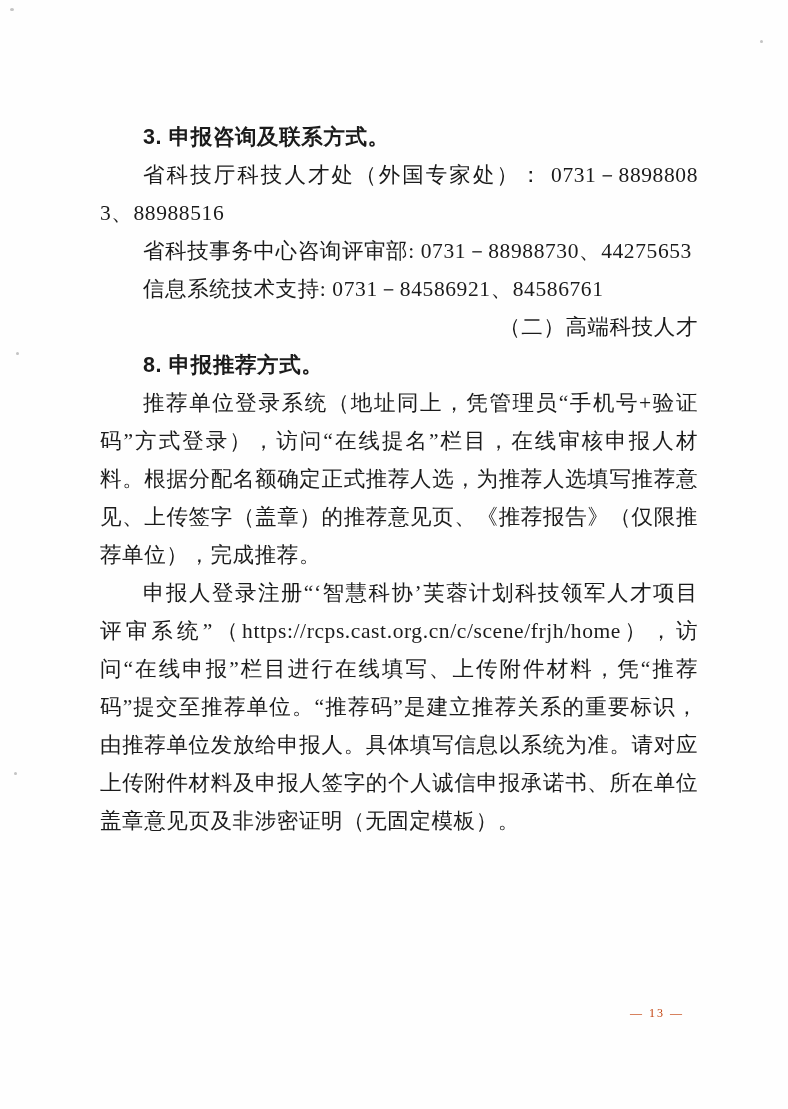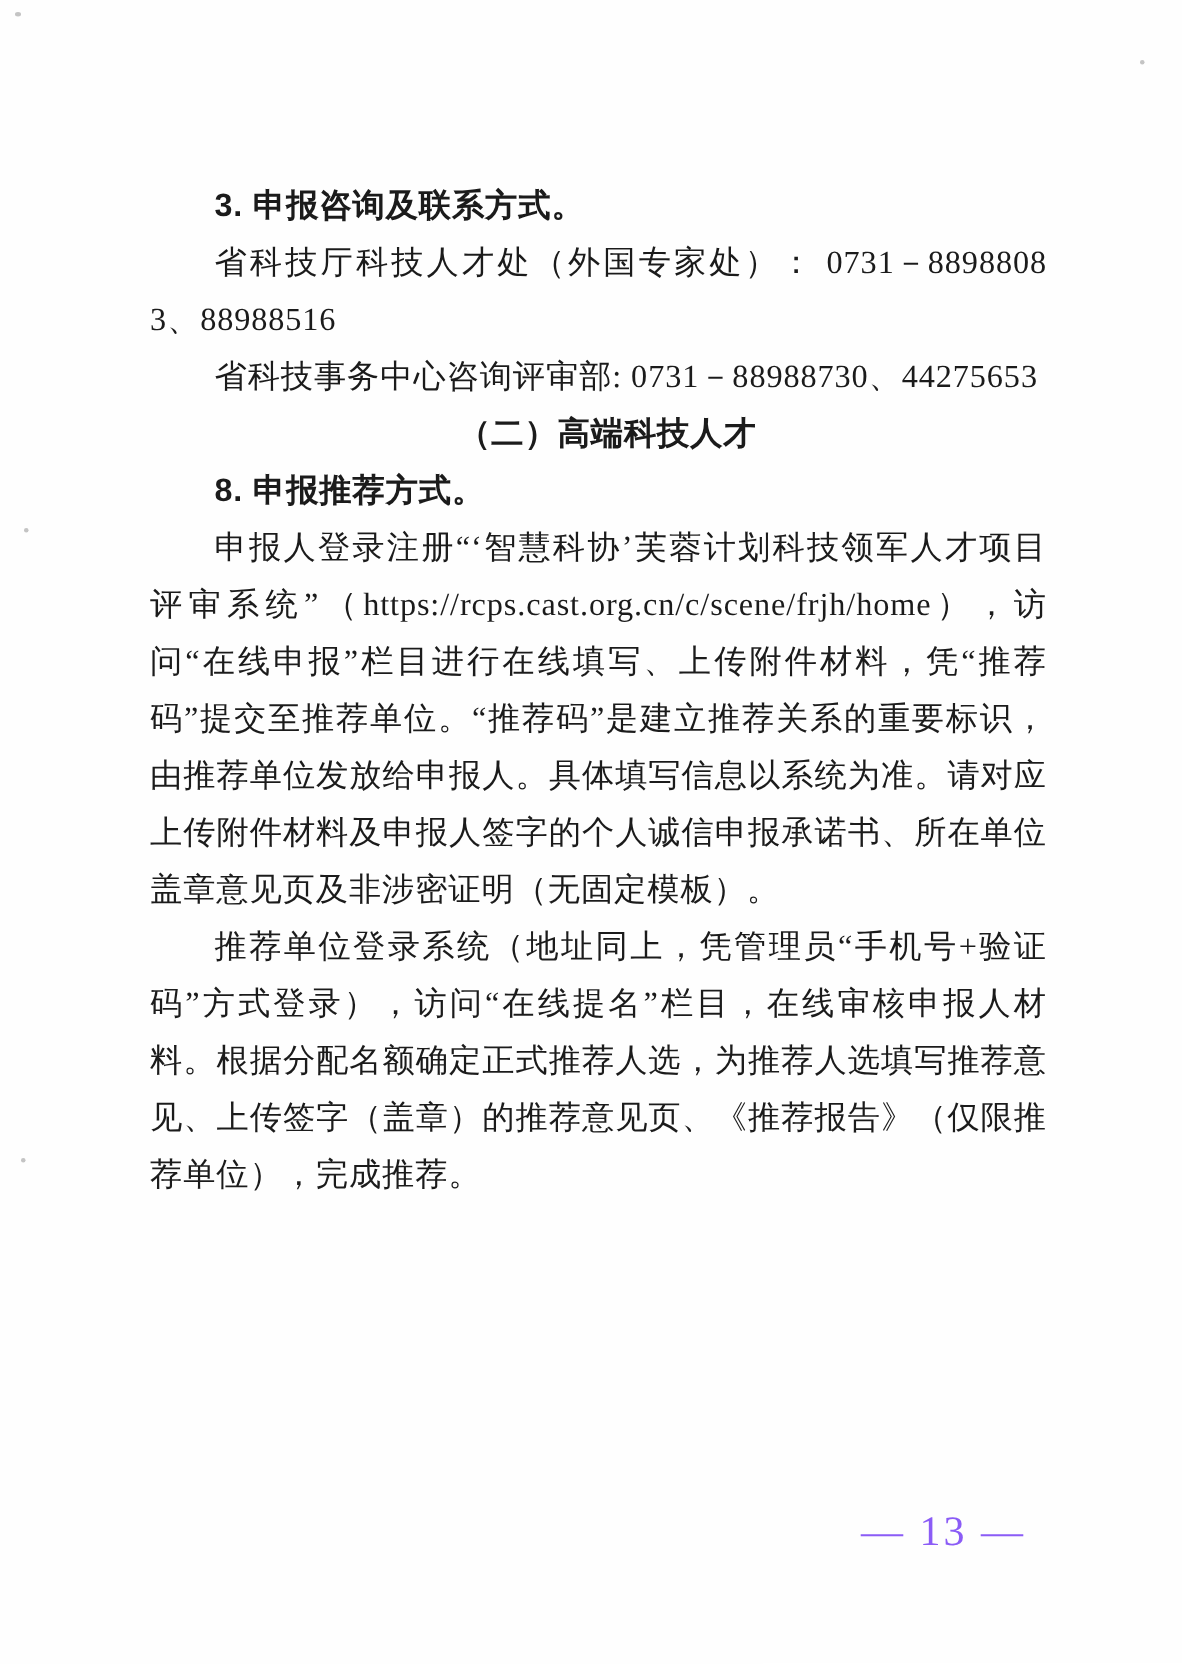--- a/index.html
+++ b/index.html
@@ -33,51 +33,52 @@
     font-family: Liberation Serif, serif;
   }
   .para.heading {
     font-family: "Liberation Sans", "DejaVu Sans", sans-serif;
     font-weight: 700;
     text-indent: 2em;
     text-align: left;
   }
   .para.section-heading {
     font-family: "Liberation Sans", "DejaVu Sans", sans-serif;
-    font-weight: 700;
+    font-weight: 400;
     text-indent: 0.55em;
-    text-align: center;
+    text-align: right;
   }
   .page-number {
     position: absolute;
     top: 1006px;
     right: 104px;
-    font-size: 28px;
+    font-size: 12px;
     letter-spacing: 2px;
-    color: #8b5cf6;
+    color: #c2410c;
   }
   .scan-speck {
     position: absolute;
     background: #8a8a8a;
     border-radius: 50%;
     opacity: 0.5;
   }
 </style>
 </head>
 <body>
 
 <div class="page">
   <div class="content">
     <p class="para heading">3. 申报咨询及联系方式。</p>
     <p class="para body">省科技厅科技人才处（外国专家处）： 0731－88988083、88988516</p>
     <p class="para body">省科技事务中心咨询评审部: 0731－88988730、44275653</p>
+    <p class="para body">信息系统技术支持: 0731－84586921、84586761</p>
     <p class="para section-heading">（二）高端科技人才</p>
     <p class="para heading">8. 申报推荐方式。</p>
+    <p class="para body">推荐单位登录系统（地址同上，凭管理员“手机号+验证码”方式登录），访问“在线提名”栏目，在线审核申报人材料。根据分配名额确定正式推荐人选，为推荐人选填写推荐意见、上传签字（盖章）的推荐意见页、《推荐报告》（仅限推荐单位），完成推荐。</p>
     <p class="para body">申报人登录注册“‘智慧科协’芙蓉计划科技领军人才项目评审系统”（https://rcps.cast.org.cn/c/scene/frjh/home），访问“在线申报”栏目进行在线填写、上传附件材料，凭“推荐码”提交至推荐单位。“推荐码”是建立推荐关系的重要标识，由推荐单位发放给申报人。具体填写信息以系统为准。请对应上传附件材料及申报人签字的个人诚信申报承诺书、所在单位盖章意见页及非涉密证明（无固定模板）。</p>
-    <p class="para body">推荐单位登录系统（地址同上，凭管理员“手机号+验证码”方式登录），访问“在线提名”栏目，在线审核申报人材料。根据分配名额确定正式推荐人选，为推荐人选填写推荐意见、上传签字（盖章）的推荐意见页、《推荐报告》（仅限推荐单位），完成推荐。</p>
   </div>
 
   <div class="page-number">— 13 —</div>
 
   <div class="scan-speck" style="left:10px; top:8px; width:4px; height:3px;"></div>
   <div class="scan-speck" style="left:16px; top:352px; width:3px; height:3px;"></div>
   <div class="scan-speck" style="left:14px; top:772px; width:3px; height:3px;"></div>
   <div class="scan-speck" style="left:760px; top:40px; width:3px; height:3px;"></div>
 </div>
 

